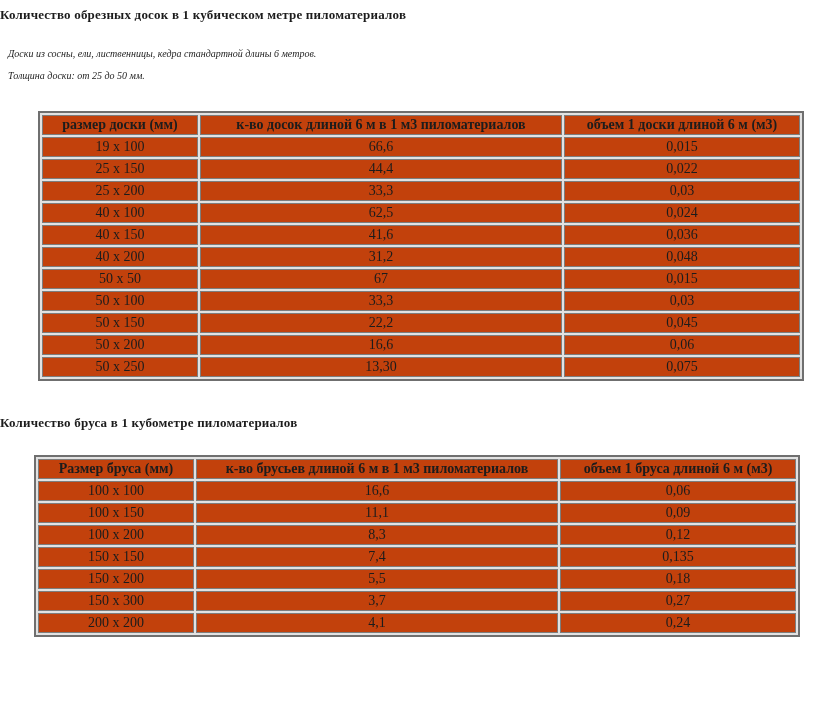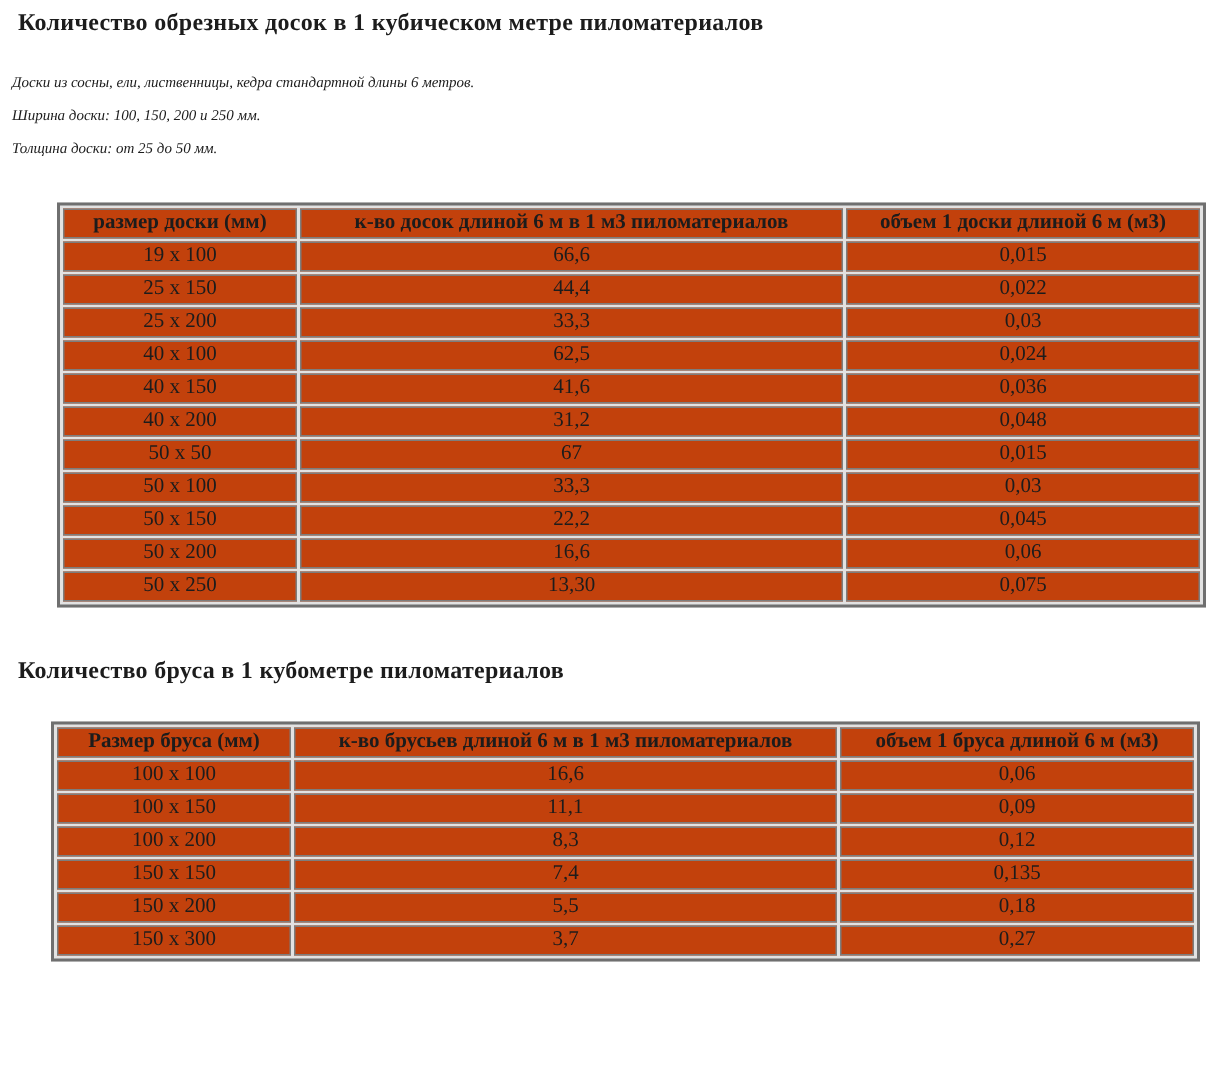--- a/index.html
+++ b/index.html
@@ -9,23 +9,23 @@
   body {
     width: 820px;
     height: 713px;
     background: #ffffff;
     color: #1c1c1c;
     font-family: "Liberation Serif", "DejaVu Serif", serif;
     overflow: hidden;
   }
   .section-title {
     font-weight: bold;
-    font-size: 16px;
+    font-size: 13px;
     margin: 0;
-    padding: 7px 0 0 12px;
+    padding: 7px 0 0 0;
     letter-spacing: 0.2px;
   }
   .intro {
     font-style: italic;
     font-size: 10px;
     margin: 20px 0 0 8px;
     line-height: 22px;
   }
   .intro div { white-space: nowrap; }
   table.lumber {
@@ -58,21 +58,20 @@
   #brus-title { padding-top: 0; margin-top: 34px; }
   #brus-table { margin-left: 34px; width: 760px; }
 </style>
 </head>
 <body>
 
 <h1 class="section-title">Количество обрезных досок в 1 кубическом метре пиломатериалов</h1>
 
 <div class="intro">
   <div>Доски из сосны, ели, лиственницы, кедра стандартной длины 6 метров.</div>
-  <div>Ширина доски: 100, 150, 200 и 250 мм.</div>
   <div>Толщина доски: от 25 до 50 мм.</div>
 </div>
 
 <table class="lumber" id="boards-table">
   <colgroup>
     <col class="c1">
       <col class="c2">
       <col class="c3">
   </colgroup>
   <thead>
@@ -180,14 +179,19 @@
       <tr>
         <td>150 х 200</td>
         <td>5,5</td>
         <td>0,18</td>
       </tr>
       <tr>
         <td>150 х 300</td>
         <td>3,7</td>
         <td>0,27</td>
       </tr>
+      <tr>
+        <td>200 х 200</td>
+        <td>4,1</td>
+        <td>0,24</td>
+      </tr>
     </tbody>
 </table>
 
 </body></html>

